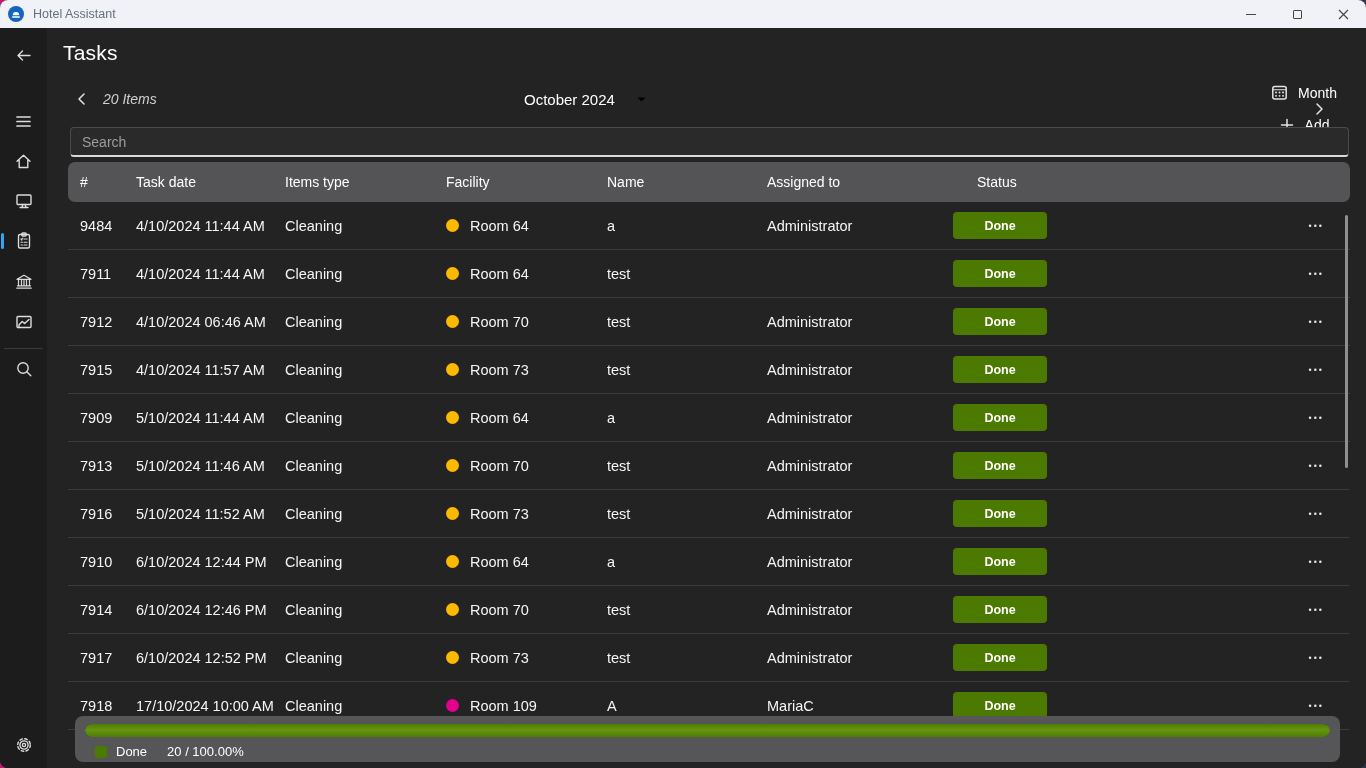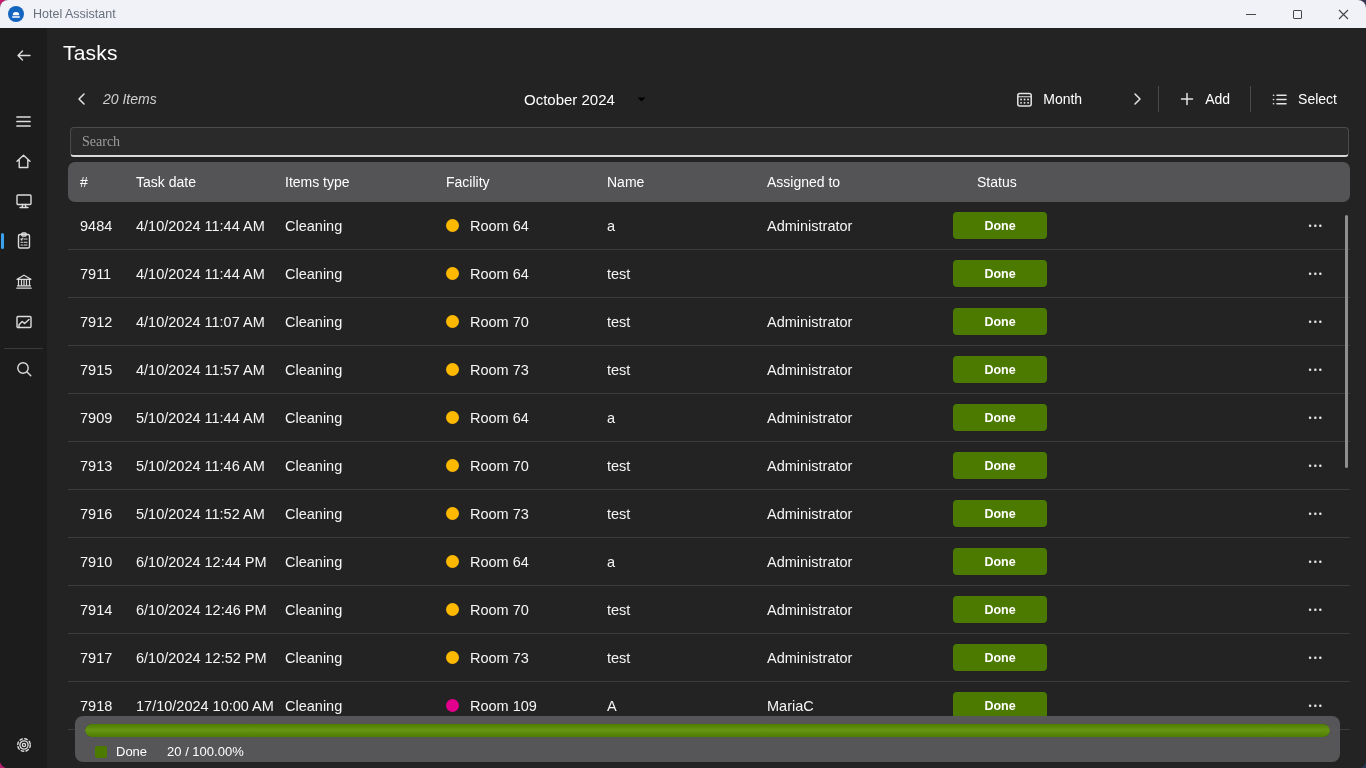--- a/index.html
+++ b/index.html
@@ -41,34 +41,34 @@
   
   .content { position:absolute; top:28px; left:47px; right:0; bottom:0; background:#232323; }
   .page-title { position:absolute; left:16px; top:13px; font-size:21px; font-weight:400; color:#fff; letter-spacing:.2px; }
   .subheader-left { position:absolute; left:22px; top:57px; height:28px; display:flex; align-items:center; }
   .icon-btn { display:flex; align-items:center; justify-content:center; width:26px; height:26px; border-radius:4px; }
   .icon-btn svg, .tool-btn svg { stroke:#e4e4e4; fill:none; stroke-width:1.5; stroke-linecap:round; stroke-linejoin:round; }
   .items-count { margin-left:8px; font-size:14px; font-style:italic; color:#cfcfcf; }
   .period-ctl { position:absolute; left:477px; top:57px; height:28px; display:flex; align-items:center; }
   .period-label { font-size:15px; color:#fff; }
   .period-ctl .caret { margin-left:19px; display:flex; }
-  .toolbar { position:absolute; right:17px; top:56px; height:30px; display:flex; align-items:center; }
+  .toolbar { position:absolute; right:17px; top:56px; height:30px; display:flex; align-items:center;flex-direction:column; }
   .tool-btn { display:flex; align-items:center; height:30px; padding:0 12px; border-radius:4px; color:#fff; font-size:14px; }
   .tool-btn .lbl { margin-left:10px; }
   .tool-divider { width:1px; height:26px; background:#4a4a4a; margin:0 8px; }
   
   .search-box {
     position:absolute; left:23px; right:17px; top:99px; height:30px;
     background:#2a2a2a; border:1px solid #4b4b4b; border-bottom:2px solid #d9d9d9;
     border-radius:4px; display:flex; align-items:center;
   }
   .search-box input {
     width:100%; background:transparent; border:none; outline:none;
     color:#e8e8e8; font-size:14px; padding:0 11px;
-    font-family:Liberation Serif, serif;
+    font-family:Liberation Sans, sans-serif;
   }
   .search-box input::placeholder { color:#9d9d9d; }
   
   .grid-cols {
     display:grid;
     grid-template-columns:56px 149px 161px 161px 160px 186px 220px 1fr;
     align-items:center; padding-left:12px;
   }
   .thead {
     position:absolute; left:21px; right:16px; top:134px; height:40px;
@@ -284,21 +284,21 @@
     </div>
     <div class="c-name">test</div>
     <div class="c-asg"></div>
     <div><button class="done-badge">Done</button></div>
     <div></div>
     <span class="more-btn">•••</span>
   </div>
 
   <div class="trow grid-cols">
     <div class="c-id">7912</div>
-    <div class="c-date">4/10/2024 11:07 AM</div>
+    <div class="c-date">4/10/2024 06:46 AM</div>
     <div class="c-type">Cleaning</div>
     <div class="fac-cell">
       <span class="dot" style="background: rgb(252, 185, 0);"></span>
       <span class="c-fac">Room 70</span>
     </div>
     <div class="c-name">test</div>
     <div class="c-asg">Administrator</div>
     <div><button class="done-badge">Done</button></div>
     <div></div>
     <span class="more-btn">•••</span>

